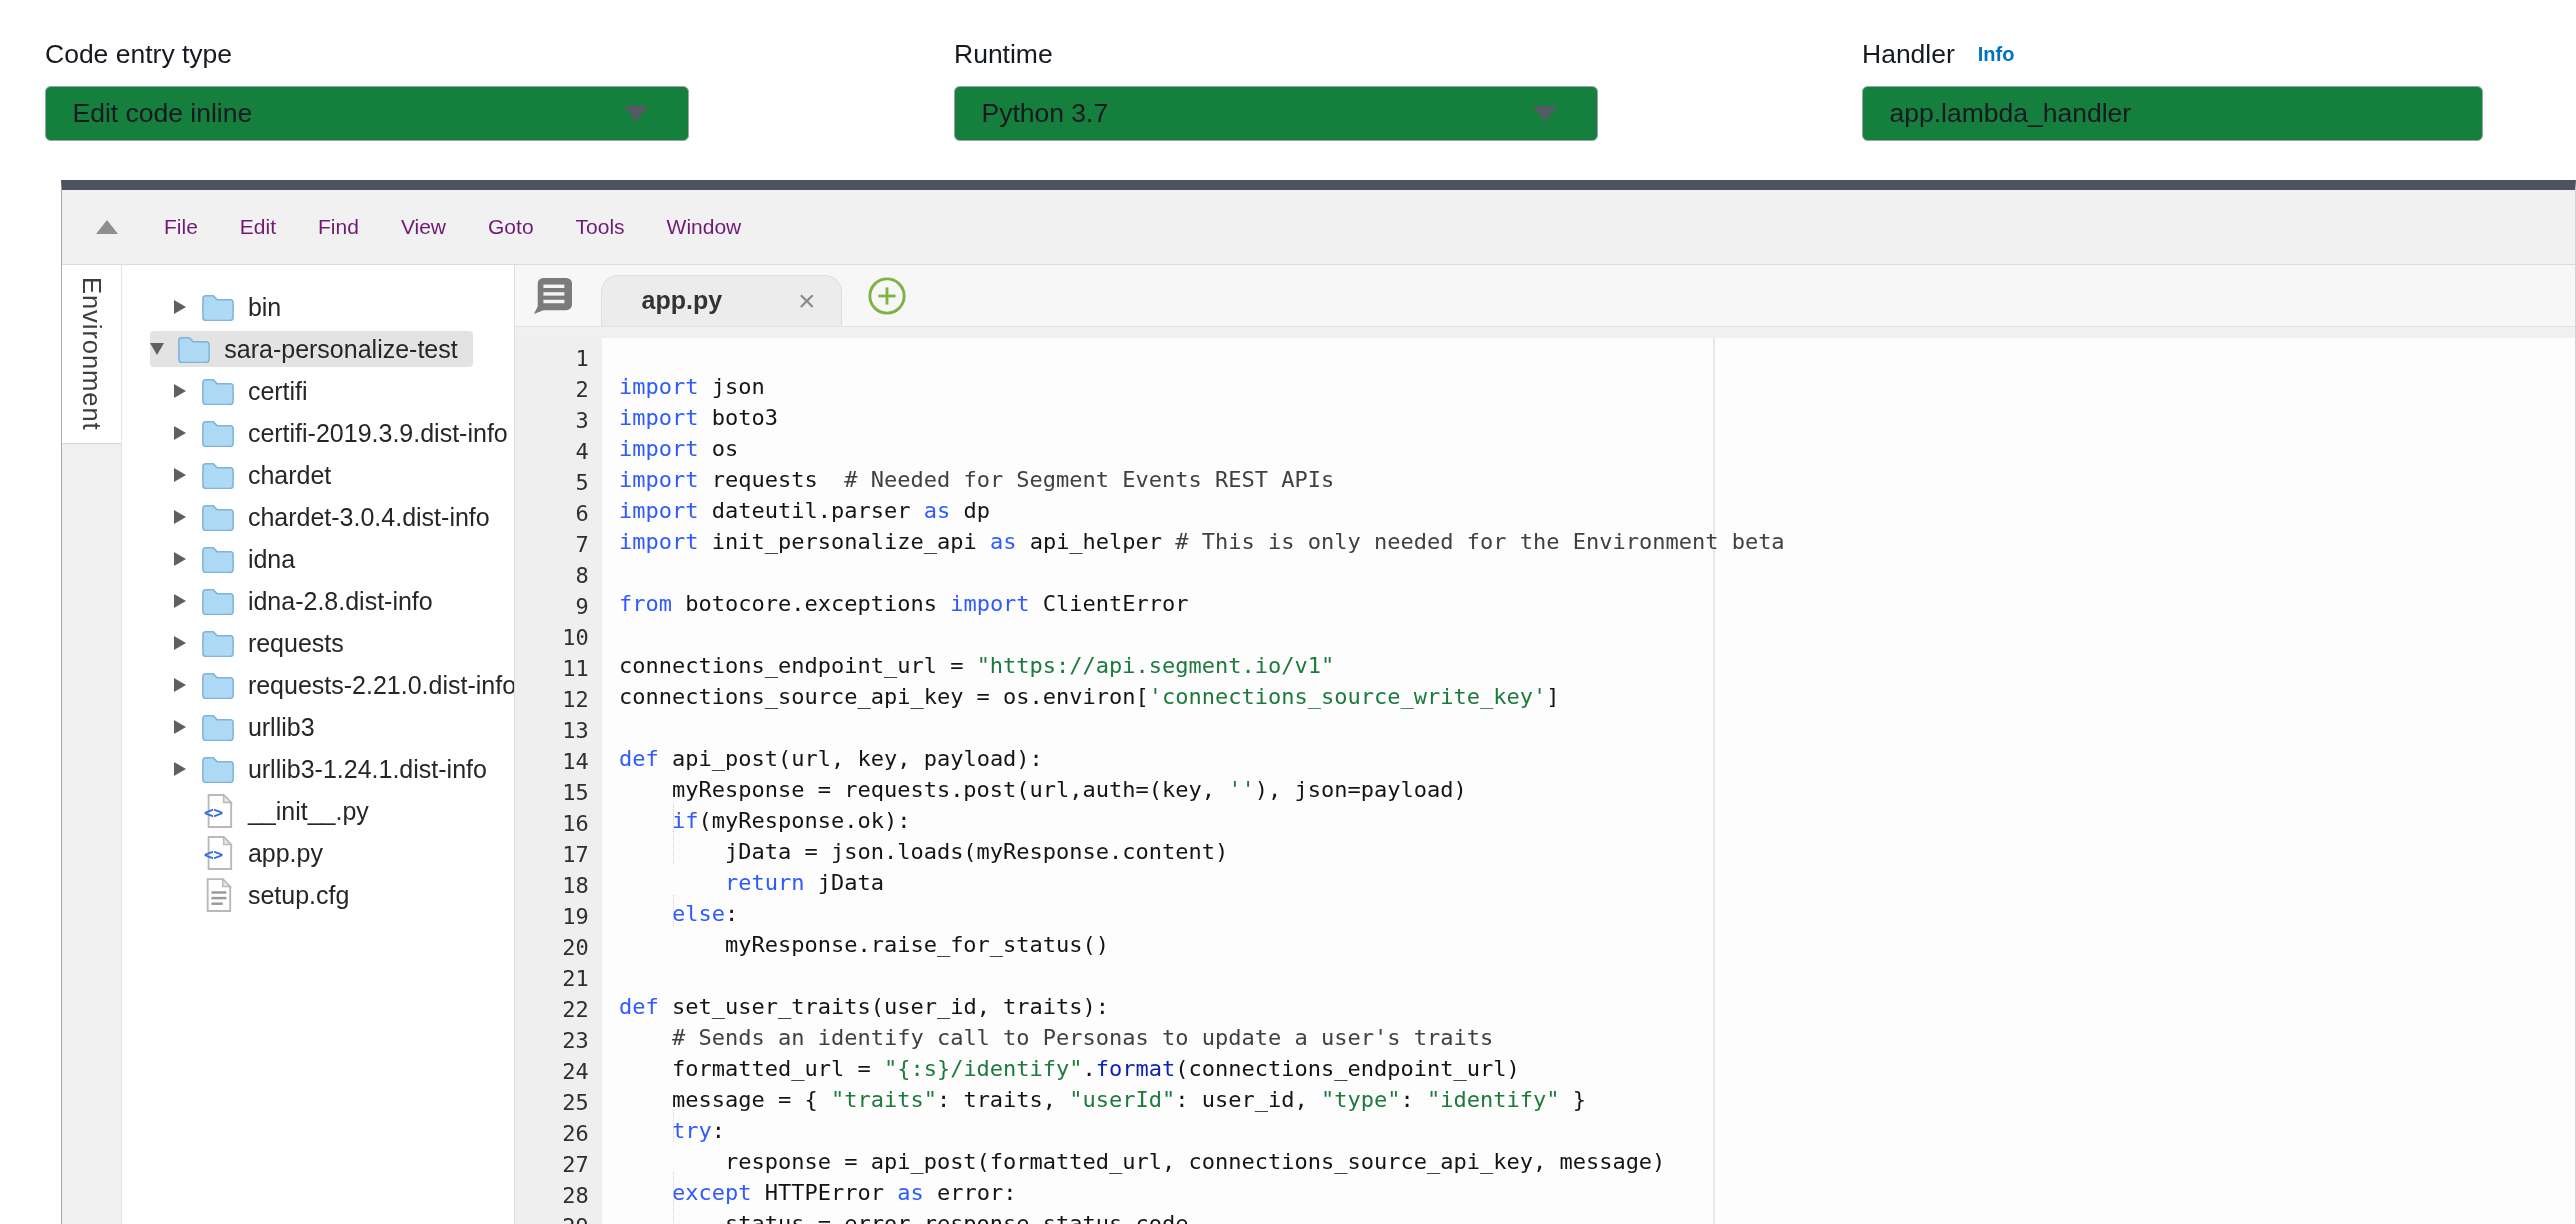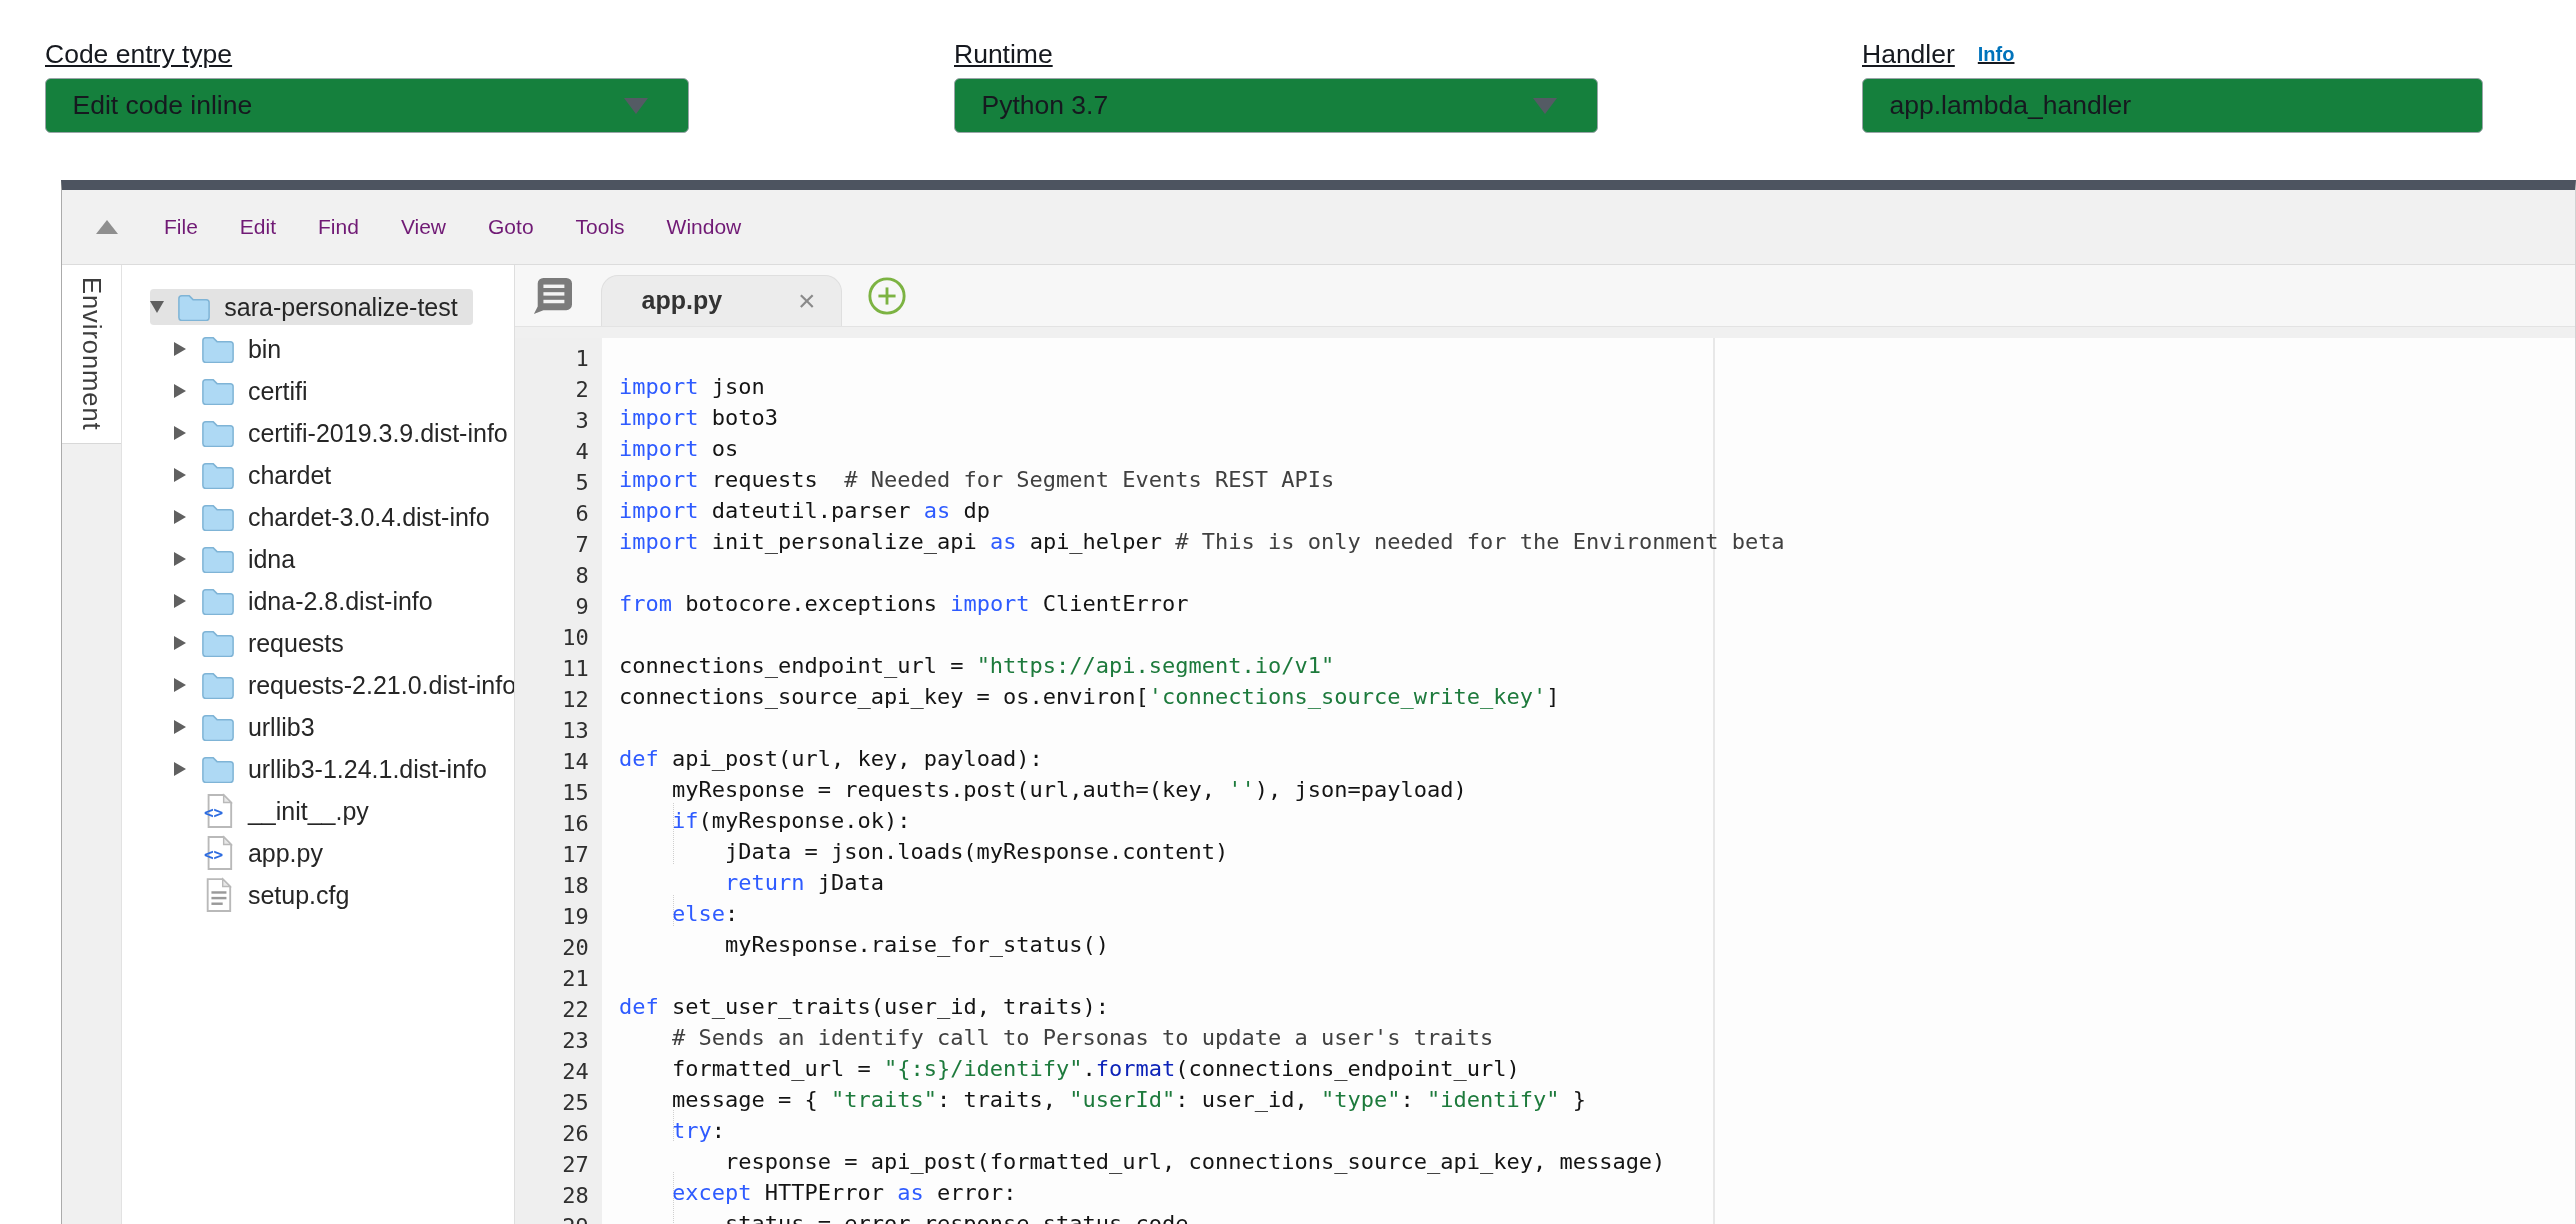--- a/index.html
+++ b/index.html
@@ -1,21 +1,21 @@
 <!DOCTYPE html>
 <html style="font-size:15px"><head>
 <meta charset="utf-8">
 <style>
   html,body{margin:0;padding:0;background:#ffffff;}
   .page{position:relative;width:2576px;height:1225px;background:#ffffff;overflow:hidden;
         font-family:"Liberation Sans", sans-serif;color:#16191f;}
 
   
   .field{position:absolute;top:38px;}
-  .field-label{font-size:26.5px;line-height:32px;color:#16191f;font-weight:500;margin-bottom:8px;display:flex;align-items:center;text-decoration:underline;}
+  .field-label{font-size:26.5px;line-height:32px;color:#16191f;font-weight:500;margin-bottom:16px;display:flex;align-items:center;}
   .info-link{color:#0073bb;font-weight:700;font-size:20px;margin-left:23px;}
   .select-box,.input-box{box-sizing:border-box;height:55px;background:#15803d;border:1.9px solid #9aa5a8;
         border-radius:5.7px;display:flex;align-items:center;padding:0 26.5px;font-size:26.5px;color:#16191f;position:relative;}
   .caret-down{position:absolute;right:40px;width:0;height:0;border-left:12.3px solid transparent;
         border-right:12.3px solid transparent;border-top:16px solid #545b64;}
 
   
   .editor{position:absolute;left:61px;top:180px;width:2513px;height:1044px;background:#fdfdfd;
         border-top:10.4px solid #4d5460;border-left:1.9px solid #ababab;border-right:0.9px solid #d2d2d2;
         display:flex;flex-direction:column;overflow:hidden;}
@@ -113,44 +113,44 @@
     </div>
 
     <div class="editor-body">
       <div class="rail">
         <div class="env-tab">
           <span class="env-text">Environment</span>
         </div>
       </div>
 
       <div class="tree" id="file-tree">
+          <div class="trow d1">
+            <span class="trow-inner">
+              <span class="caret-box">
+                <span class="tri-r"></span>
+              </span>
+              <span class="ticon">
+                <svg width="34" height="28.4" viewBox="0 0 36 30">
+                  <path d="M2 6 a3 3 0 0 1 3 -3 h8 l4 4 h14 a3 3 0 0 1 3 3 v16 a3 3 0 0 1 -3 3 h-26 a3 3 0 0 1 -3 -3 z" fill="#aed9f4" stroke="#7fb4d6" stroke-width="1.6"></path>
+                </svg>
+              </span>
+              <span class="tlabel">bin</span>
+            </span>
+          </div>
           <div class="trow d0">
             <span class="trow-inner selected">
               <span class="caret-box">
                 <span class="tri-d"></span>
               </span>
               <span class="ticon">
                 <svg width="34" height="28.4" viewBox="0 0 36 30">
                   <path d="M2 6 a3 3 0 0 1 3 -3 h8 l4 4 h14 a3 3 0 0 1 3 3 v16 a3 3 0 0 1 -3 3 h-26 a3 3 0 0 1 -3 -3 z" fill="#aed9f4" stroke="#7fb4d6" stroke-width="1.6"></path>
                 </svg>
               </span>
               <span class="tlabel">sara-personalize-test</span>
-            </span>
-          </div>
-          <div class="trow d1">
-            <span class="trow-inner">
-              <span class="caret-box">
-                <span class="tri-r"></span>
-              </span>
-              <span class="ticon">
-                <svg width="34" height="28.4" viewBox="0 0 36 30">
-                  <path d="M2 6 a3 3 0 0 1 3 -3 h8 l4 4 h14 a3 3 0 0 1 3 3 v16 a3 3 0 0 1 -3 3 h-26 a3 3 0 0 1 -3 -3 z" fill="#aed9f4" stroke="#7fb4d6" stroke-width="1.6"></path>
-                </svg>
-              </span>
-              <span class="tlabel">bin</span>
             </span>
           </div>
           <div class="trow d1">
             <span class="trow-inner">
               <span class="caret-box">
                 <span class="tri-r"></span>
               </span>
               <span class="ticon">
                 <svg width="34" height="28.4" viewBox="0 0 36 30">
                   <path d="M2 6 a3 3 0 0 1 3 -3 h8 l4 4 h14 a3 3 0 0 1 3 3 v16 a3 3 0 0 1 -3 3 h-26 a3 3 0 0 1 -3 -3 z" fill="#aed9f4" stroke="#7fb4d6" stroke-width="1.6"></path>

